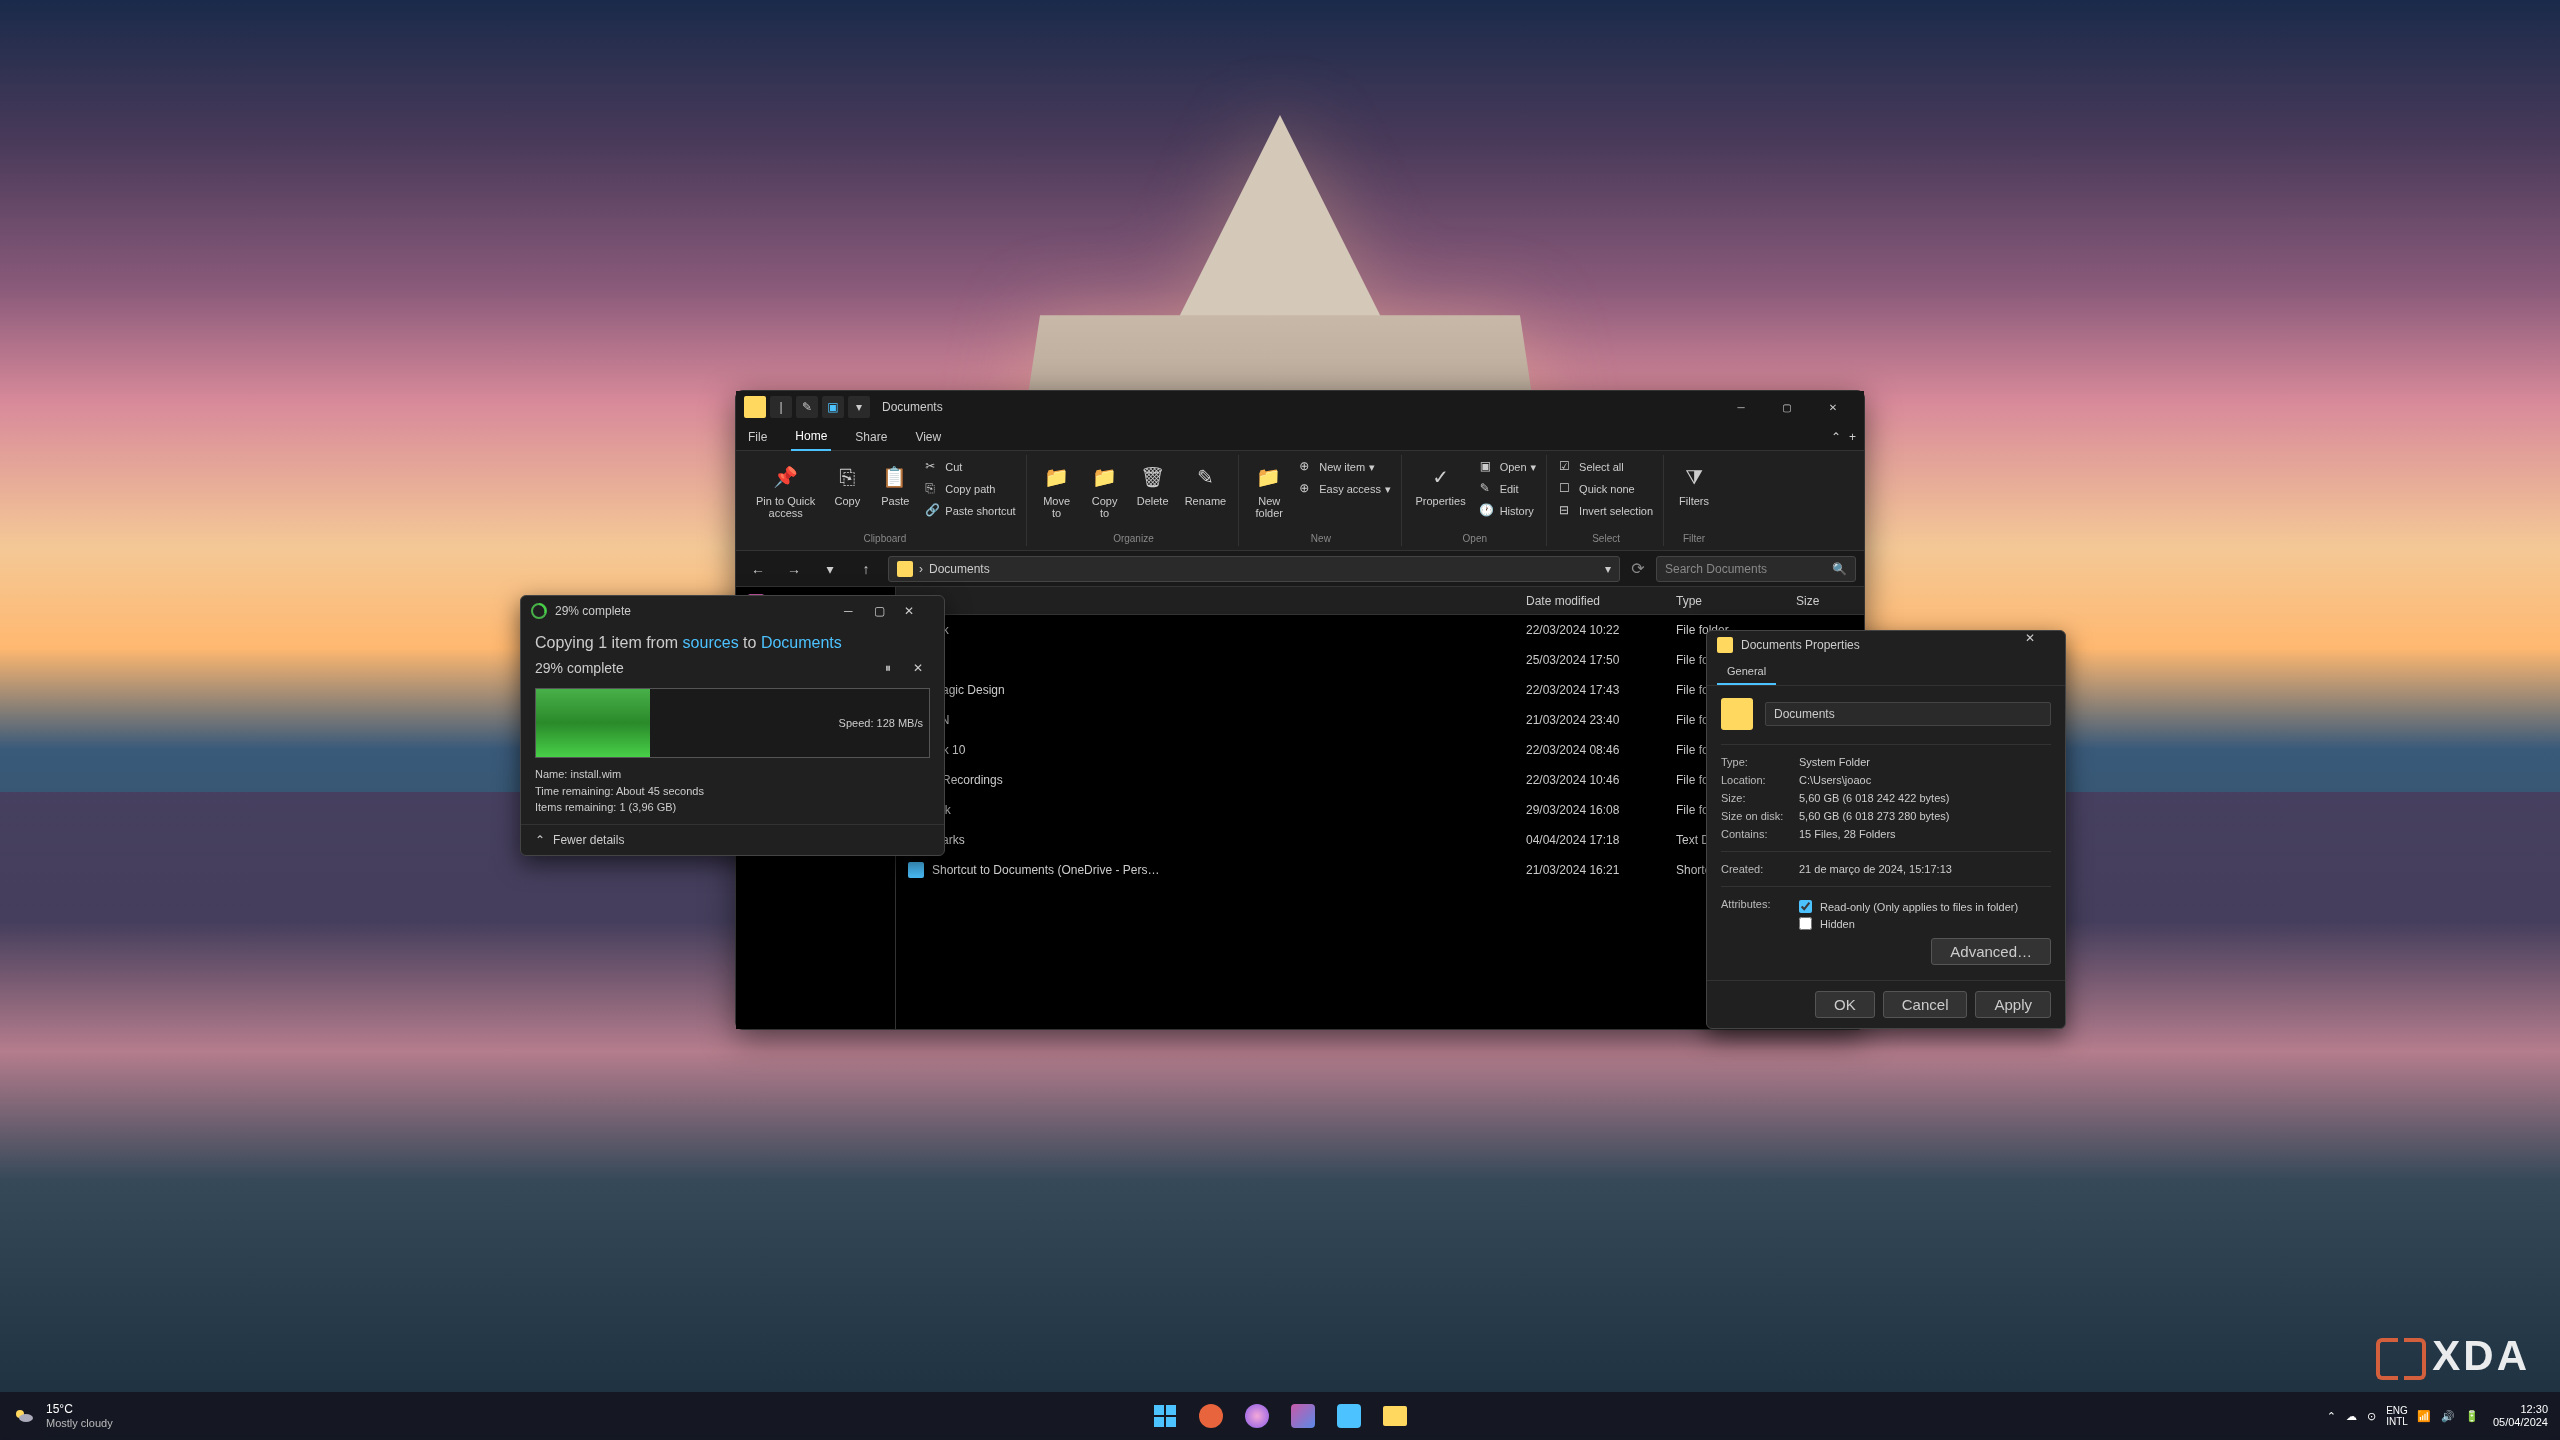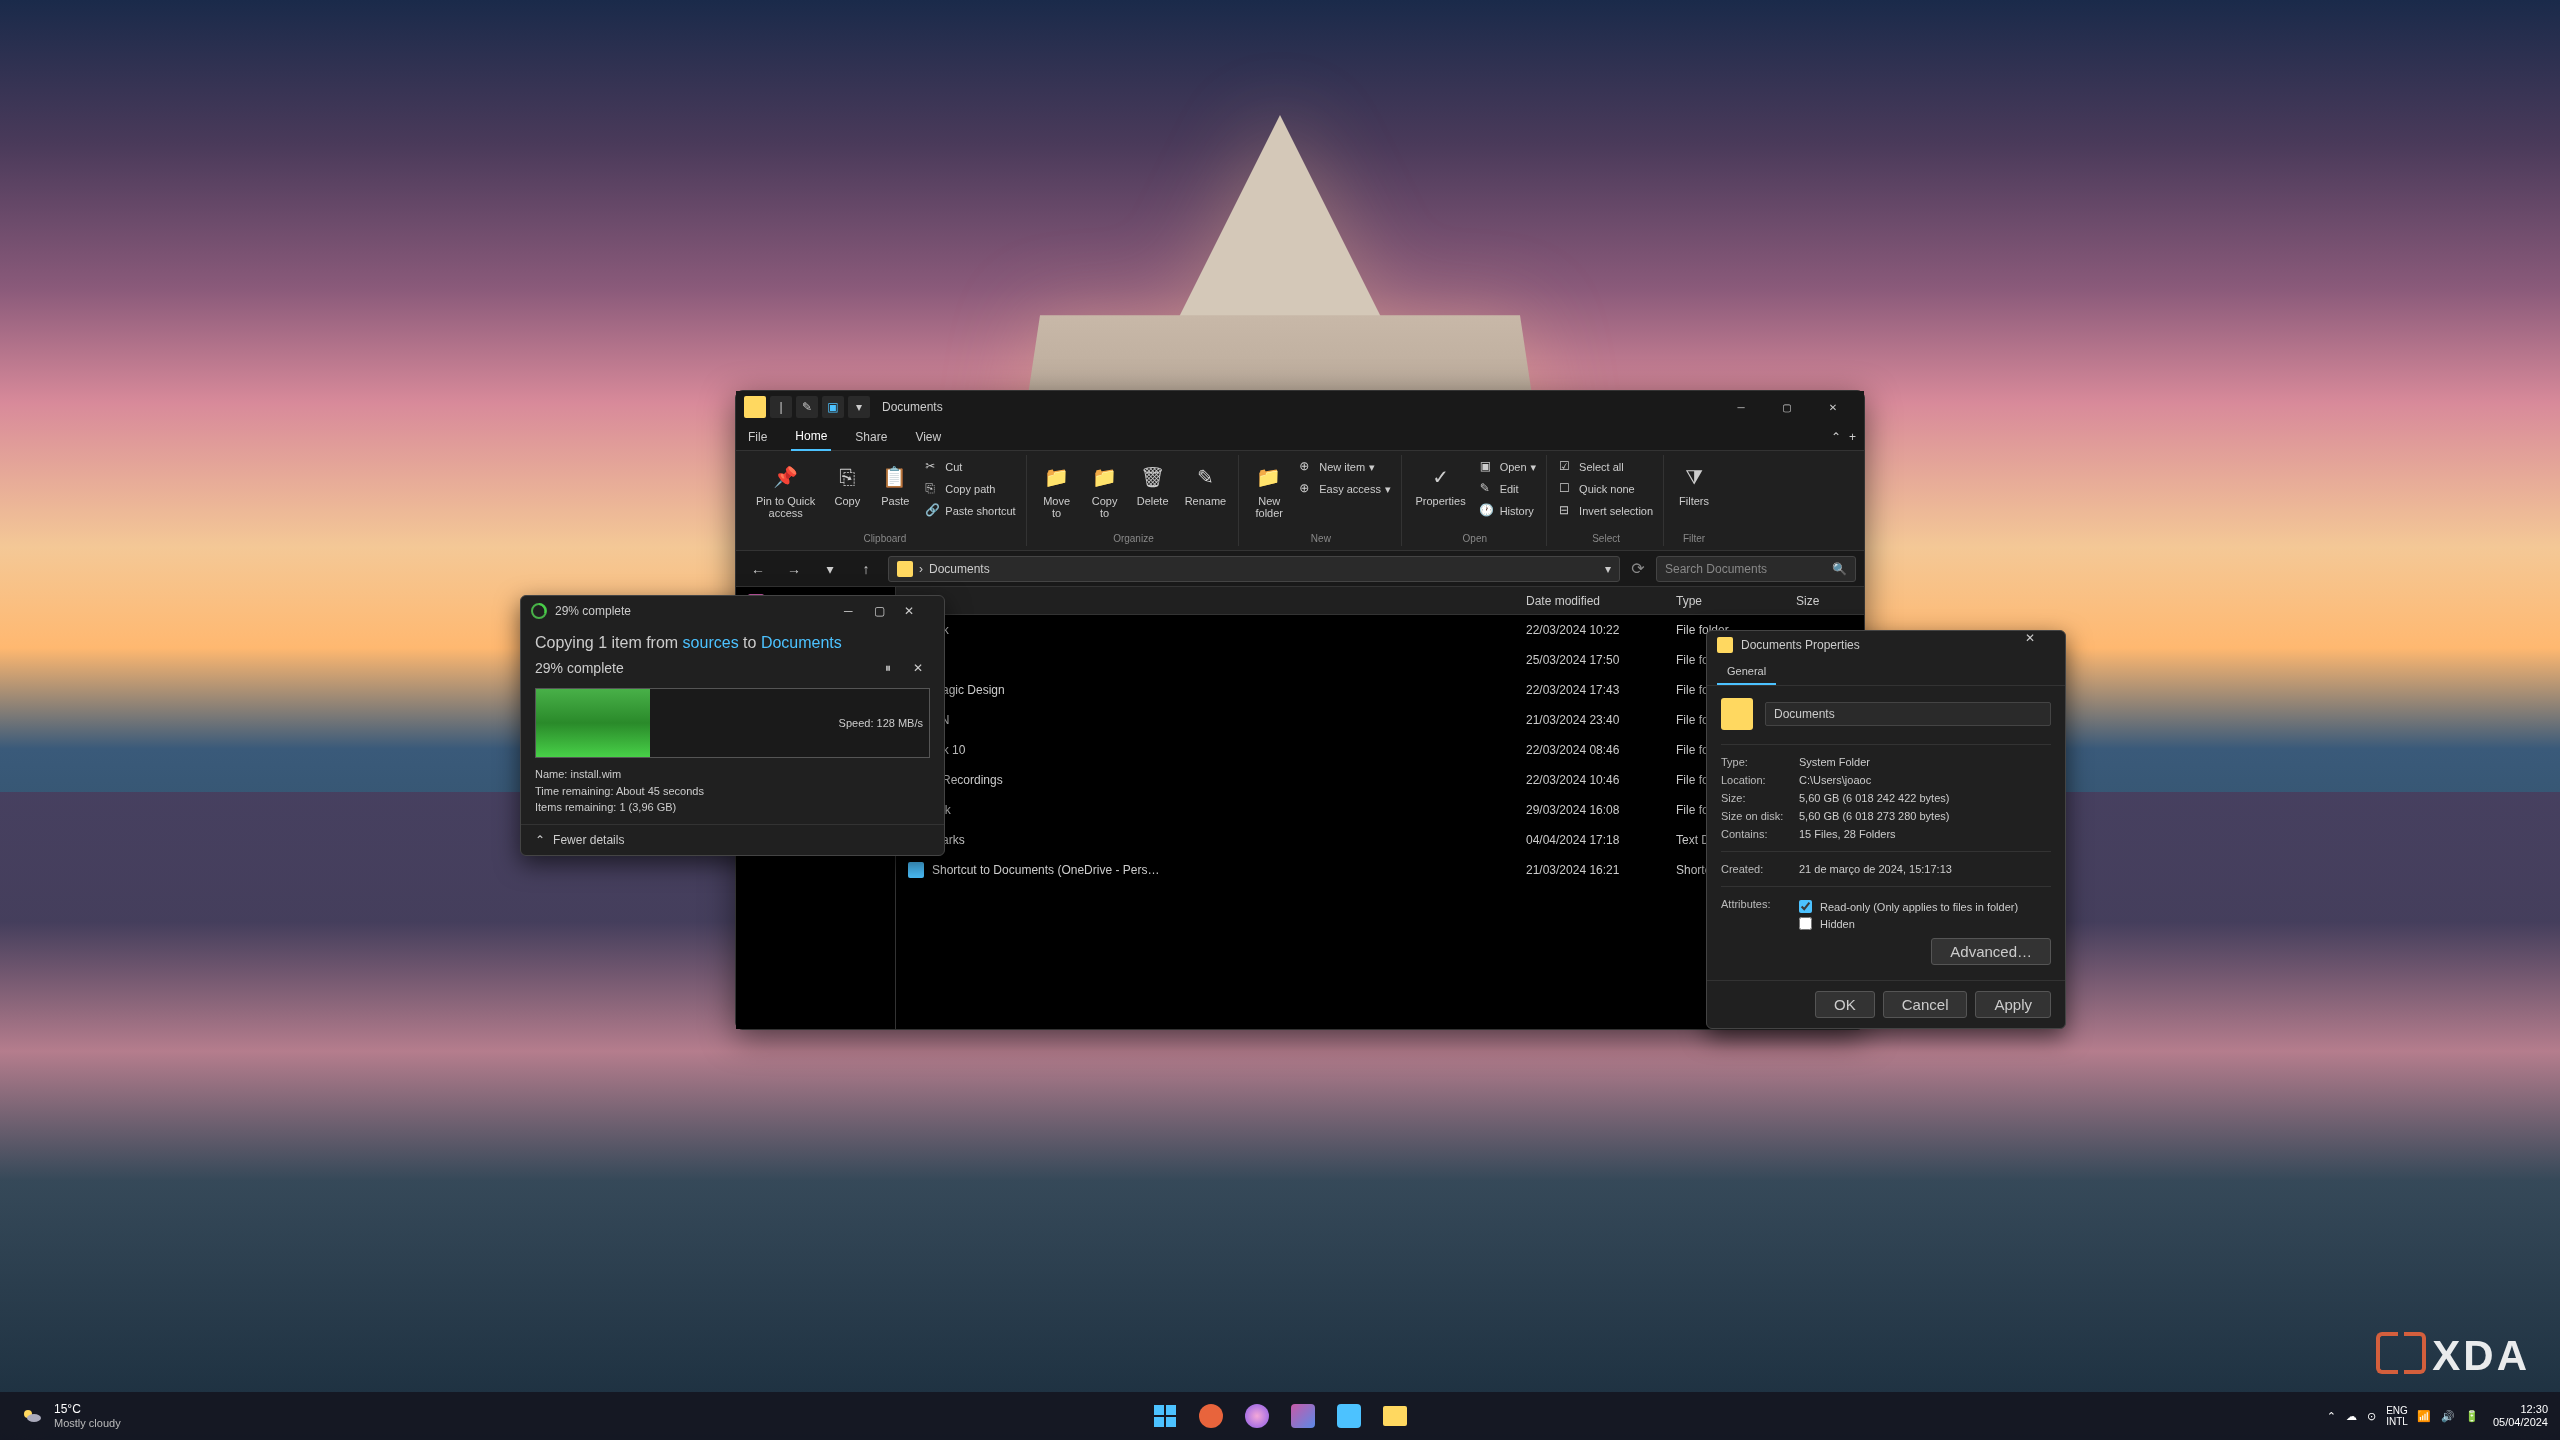--- a/index.html
+++ b/index.html
@@ -99,31 +99,31 @@
 .props-row .pv { flex: 1; }
 .props-sep { height: 1px; background: #333; margin: 8px 0; }
 .props-attr { display: flex; align-items: center; gap: 8px; font-size: 11px; padding: 2px 0; }
 .props-attr input[type=checkbox] { width: 13px; height: 13px; accent-color: #4cc2ff; }
 .props-adv-row { display: flex; justify-content: flex-end; margin-top: 6px; }
 .props-footer { padding: 10px 14px; display: flex; justify-content: flex-end; gap: 8px; border-top: 1px solid #333; }
 .dlg-btn { padding: 4px 18px; background: #333; border: 1px solid #555; color: #ccc; font-size: 15px; border-radius: 3px; cursor: pointer; }
 
 
 .taskbar { position: absolute; bottom: 0; left: 0; right: 0; height: 48px; background: rgba(20,20,30,0.85); backdrop-filter: blur(20px); display: flex; align-items: center; }
-.tb-left { display: flex; align-items: center; padding: 0 20px; gap: 10px; color: #fff; font-size: 12px; }
+.tb-left { display: flex; align-items: center; padding: 0 12px; gap: 10px; color: #fff; font-size: 12px; }
 .tb-weather-icon { width: 24px; height: 24px; }
 .tb-weather-text { line-height: 1.1; }
 .tb-center { position: absolute; left: 50%; transform: translateX(-50%); display: flex; g-items: center; gap: 6px; }
 .tb-icon { width: 40px; height: 40px; display: flex; align-items: center; justify-content: center; border-radius: 4px; cursor: pointer; font-size: 22px; }
 .tb-right { margin-left: auto; display: flex; align-items: center; padding: 0 12px; gap: 14px; color: #fff; font-size: 11px; }
 .tb-tray { display: flex; gap: 10px; align-items: center; }
 .tb-clock { text-align: right; line-height: 1.2; }
 
 
-.xda { position: absolute; right: 30px; bottom: 60px; color: #fff; font-size: 42px; font-weight: 600; letter-spacing: 3px; opacity: 0.9; display: flex; align-items: flex-start; gap: 6px; }
+.xda { position: absolute; right: 30px; bottom: 60px; color: #fff; font-size: 42px; font-weight: 600; letter-spacing: 3px; opacity: 0.9; display: flex; align-items: flex-end; gap: 6px; }
 .xda-bracket { display: inline-block; width: 22px; height: 42px; border: 4px solid #e8643c; border-right: none; border-radius: 6px 0 0 6px; }
 .xda-bracket.r { border: 4px solid #e8643c; border-left: none; border-radius: 0 6px 6px 0; }
 </style>
 </head>
 <body>
 
 <div class="wallpaper"></div>
 <div class="mountain"></div>
 <div class="reflection"></div>
 

